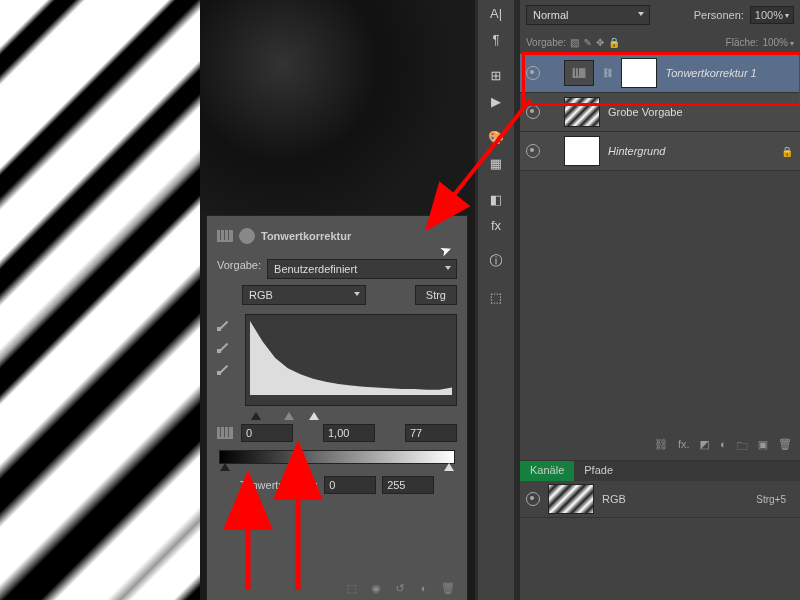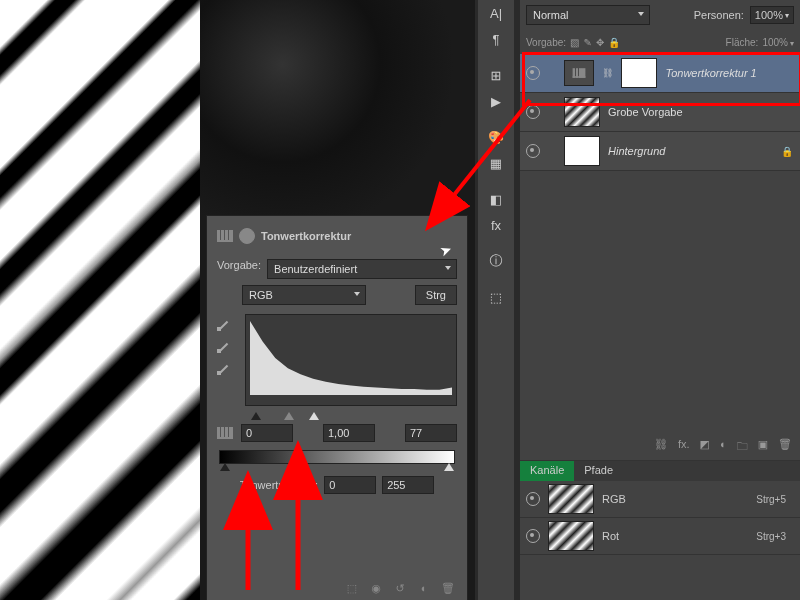--- a/index.html
+++ b/index.html
@@ -239,26 +239,20 @@
   <div class="ch-tabs">
     <span class="act">Kanäle</span>
     <span>Pfade</span>
   </div>
   <div class="ch-row">
     <div class="eye"></div>
     <div class="thumb bw" style="width:44px;height:28px"></div>
     <span>RGB</span>
     <span class="shortcut">Strg+5</span>
   </div>
-  <div class="ch-row">
-    <div class="eye"></div>
-    <div class="thumb bw" style="width:44px;height:28px"></div>
-    <span>Rot</span>
-    <span class="shortcut">Strg+3</span>
-  </div>
 </div>
 
 <div class="hi-box" style="left:522px;top:52px;width:274px;height:48px"></div>
 
 <svg class="arrow" style="left:0;top:0;width:800px;height:600px">
   <defs>
     <marker id="ah" markerWidth="12" markerHeight="12" refX="10" refY="5" orient="auto">
       <path d="M0,0 L12,5 L0,10 z" fill="#ff0000"></path>
     </marker>
   </defs>

